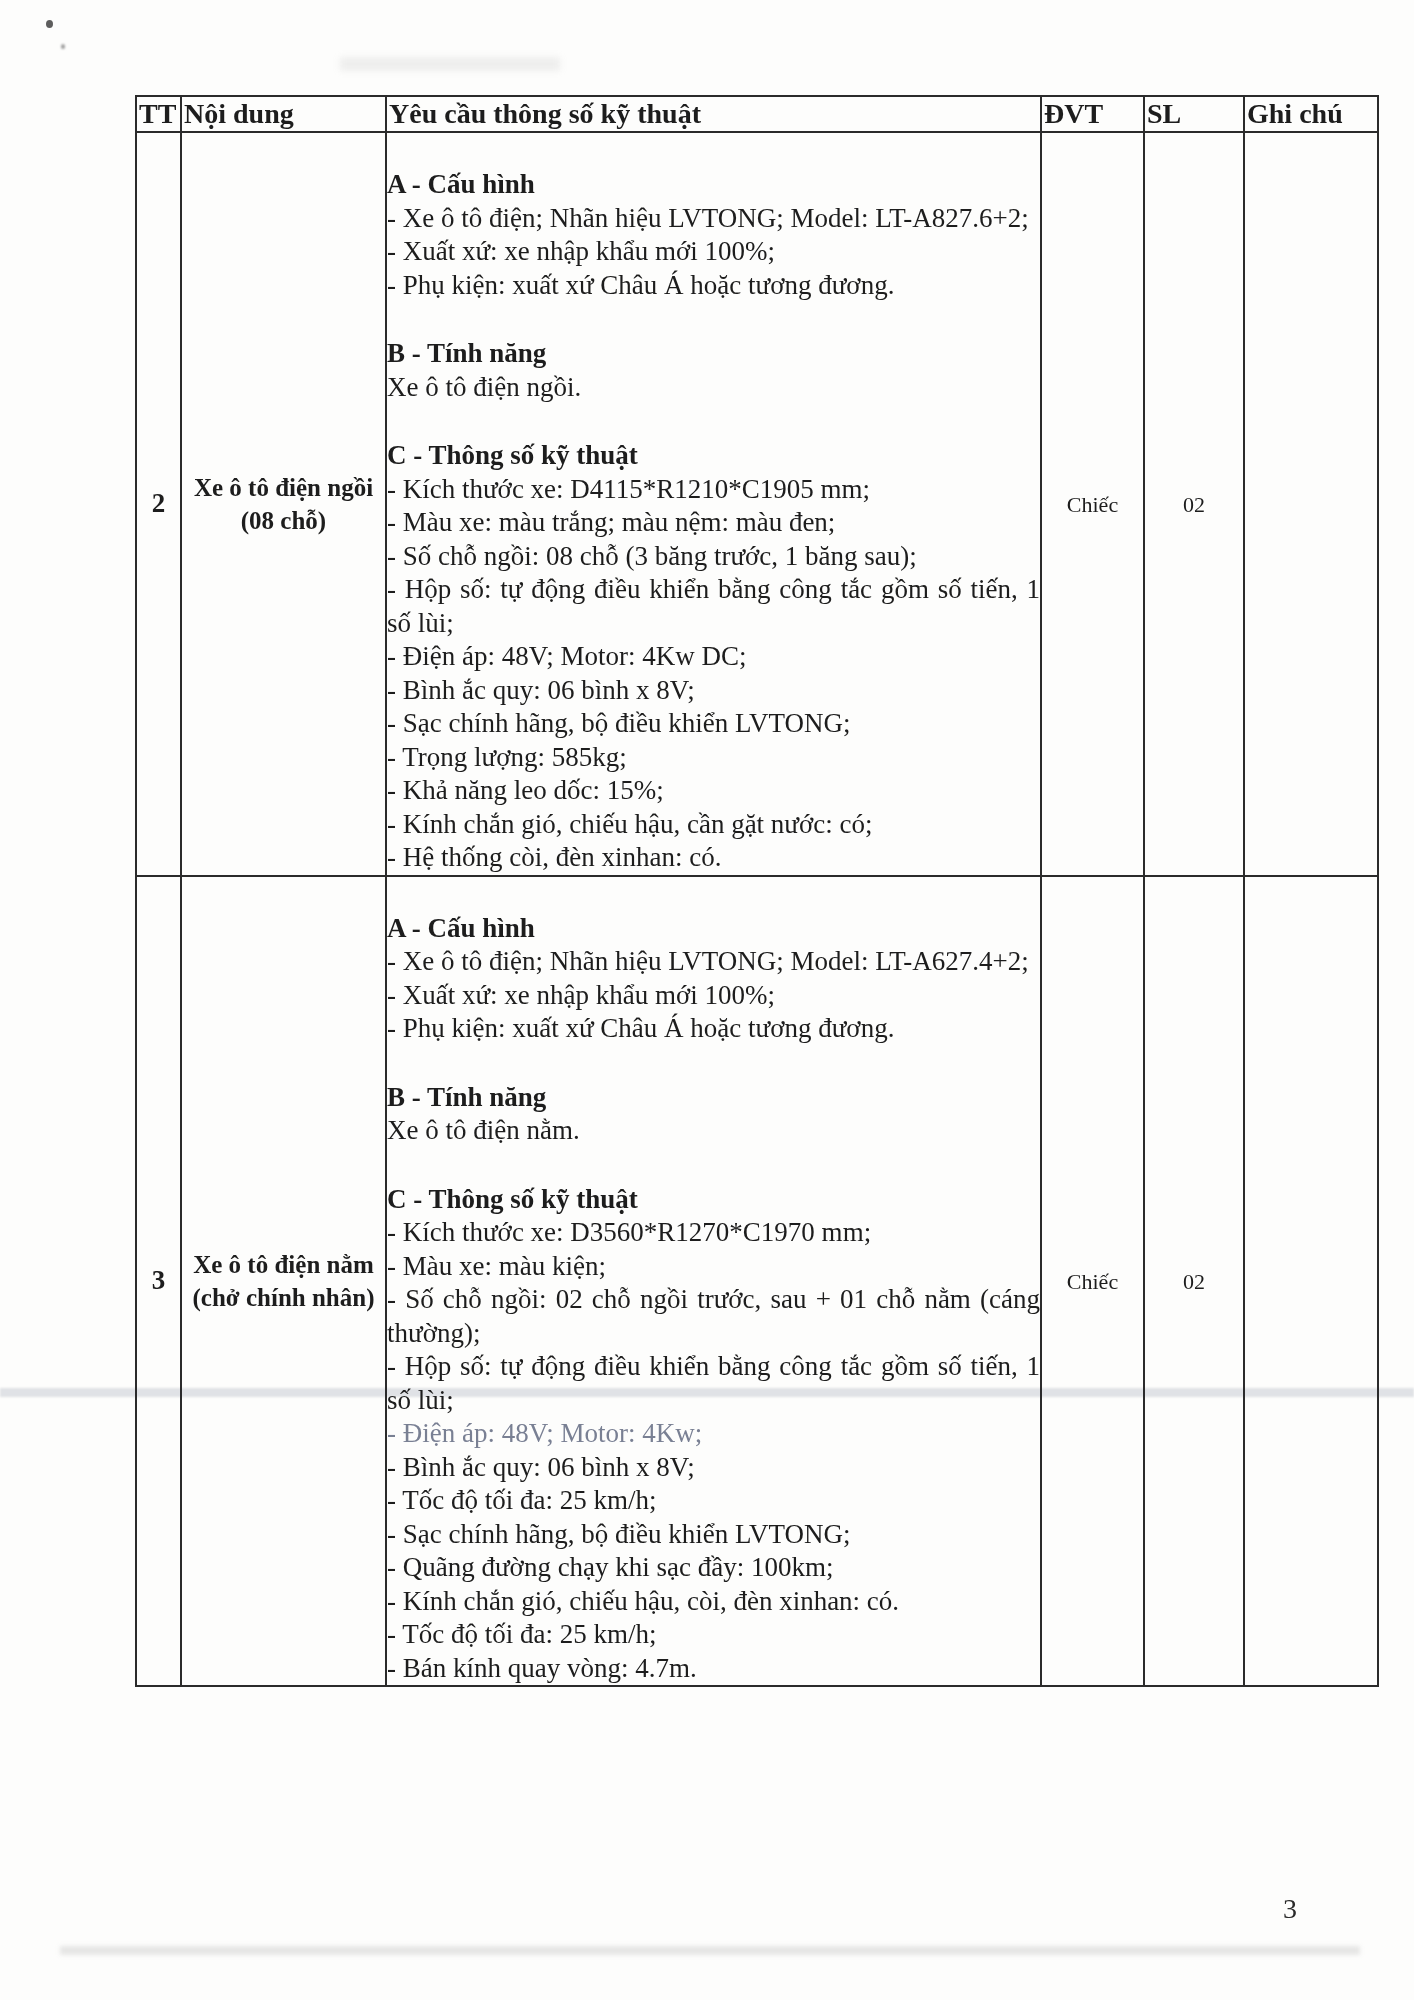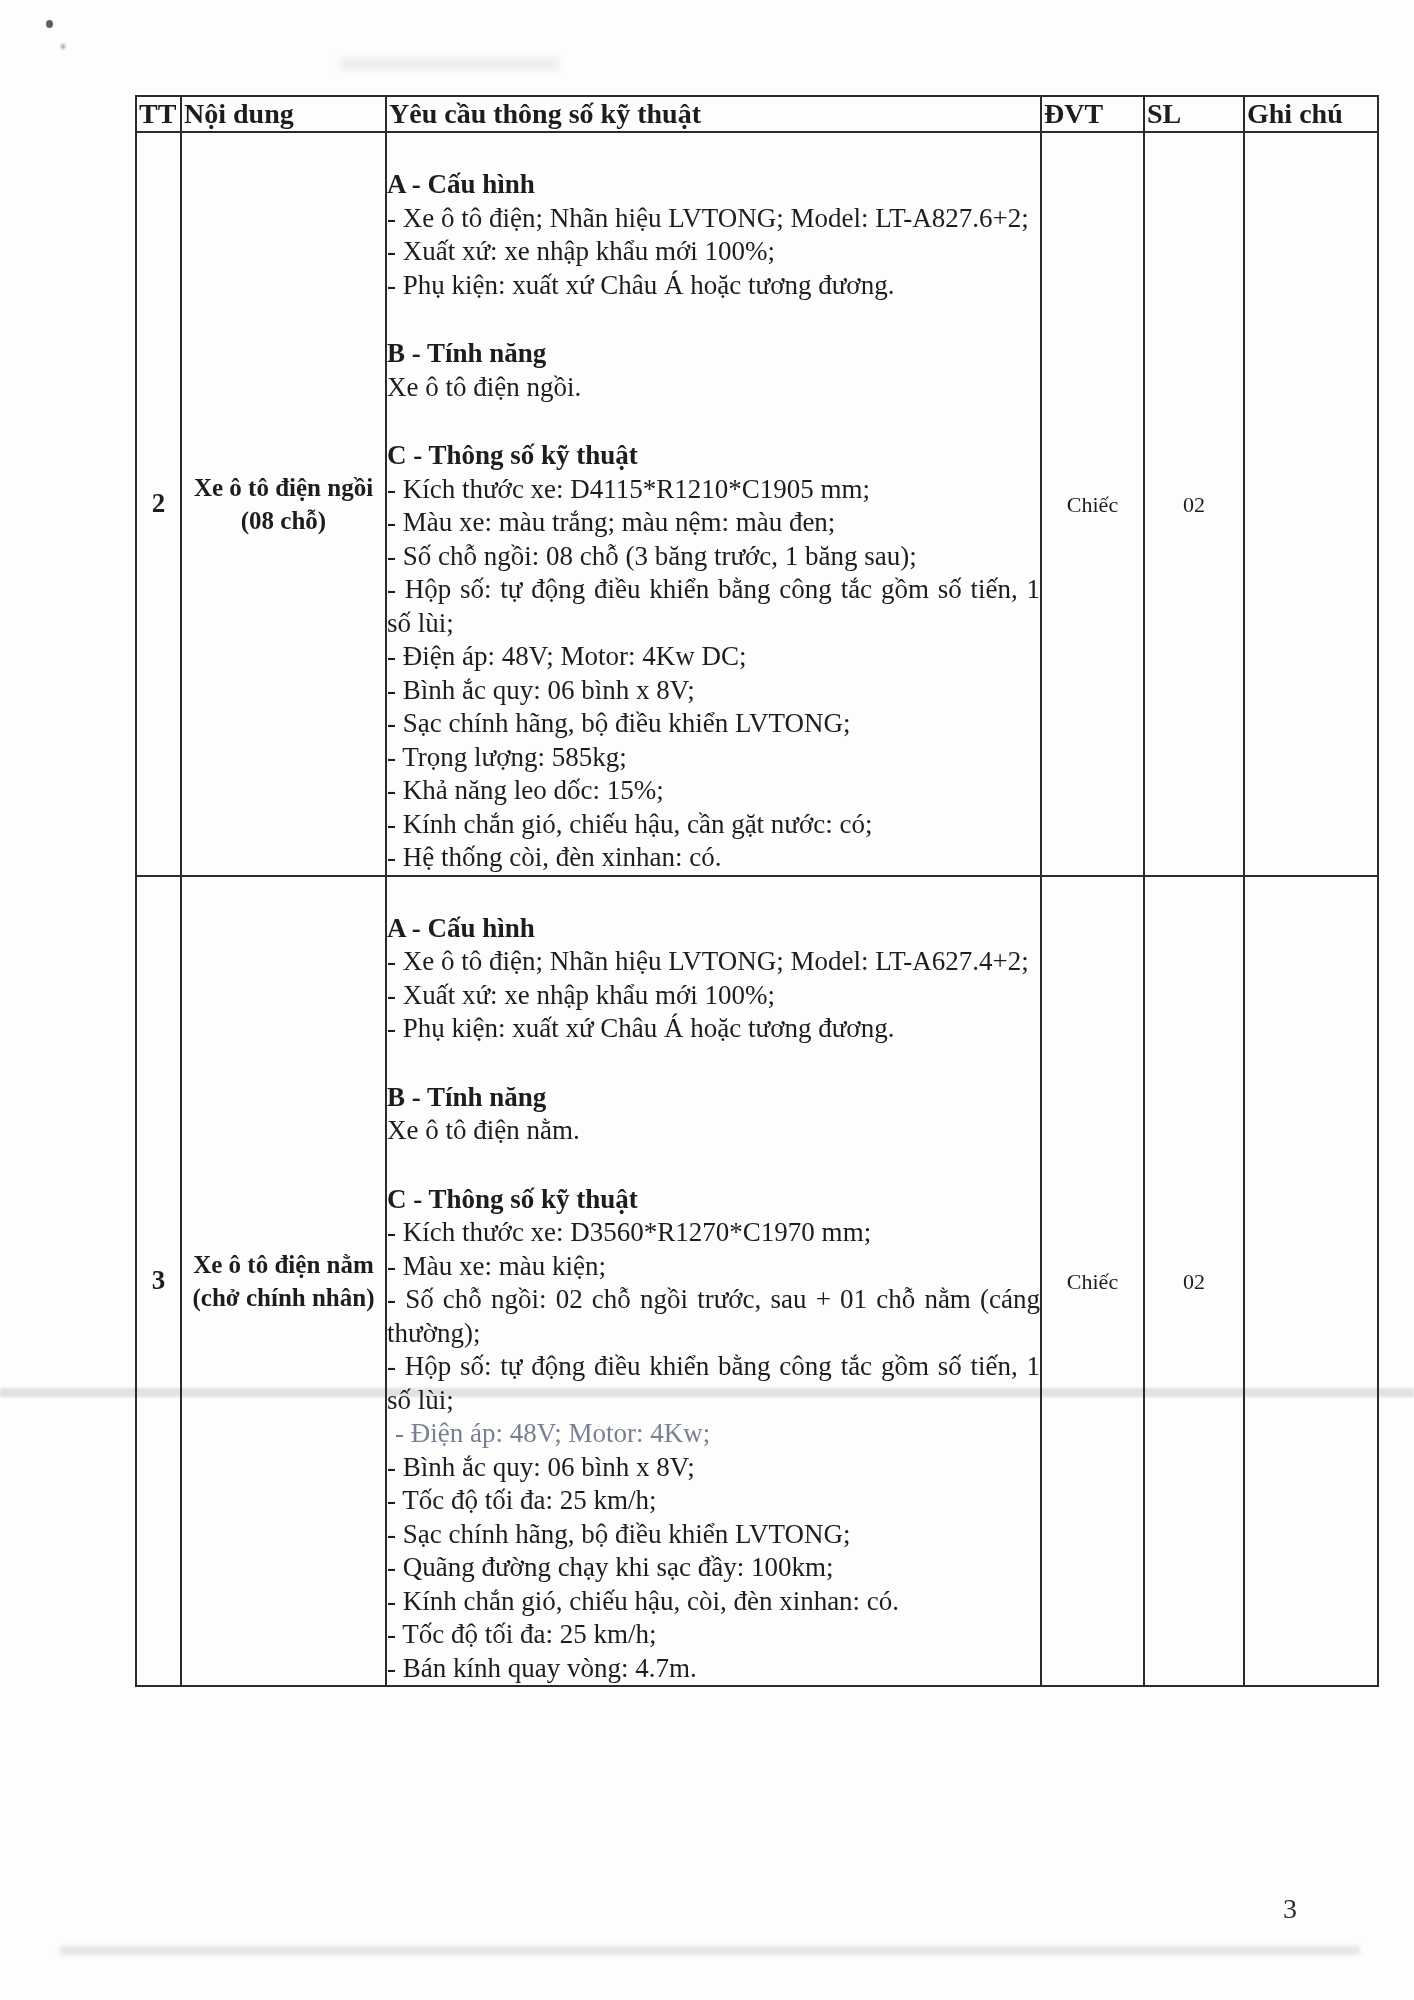--- a/index.html
+++ b/index.html
@@ -39,21 +39,20 @@
     padding:2px 9px 4px 9px;
   }
   .spec-line{
     font-size:27px;line-height:33.5px;
     text-align:justify;
   }
   .spec-line.bold{font-weight:bold;text-align:left;margin-top:35px;}
   .spec-line.faded{
     color:#59617a;opacity:.8;
     position:relative;
-    margin-left:8px;
   }
   .unit-val,.qty-val{font-size:22px;}
   .page-number{
     position:absolute;left:1283px;top:1893px;
     font-size:28px;color:#2a2a2a;
   }
   
   .artifact{position:absolute;pointer-events:none;}
   .dot-1{
     left:46px;top:20px;width:7px;height:8px;border-radius:50%;

